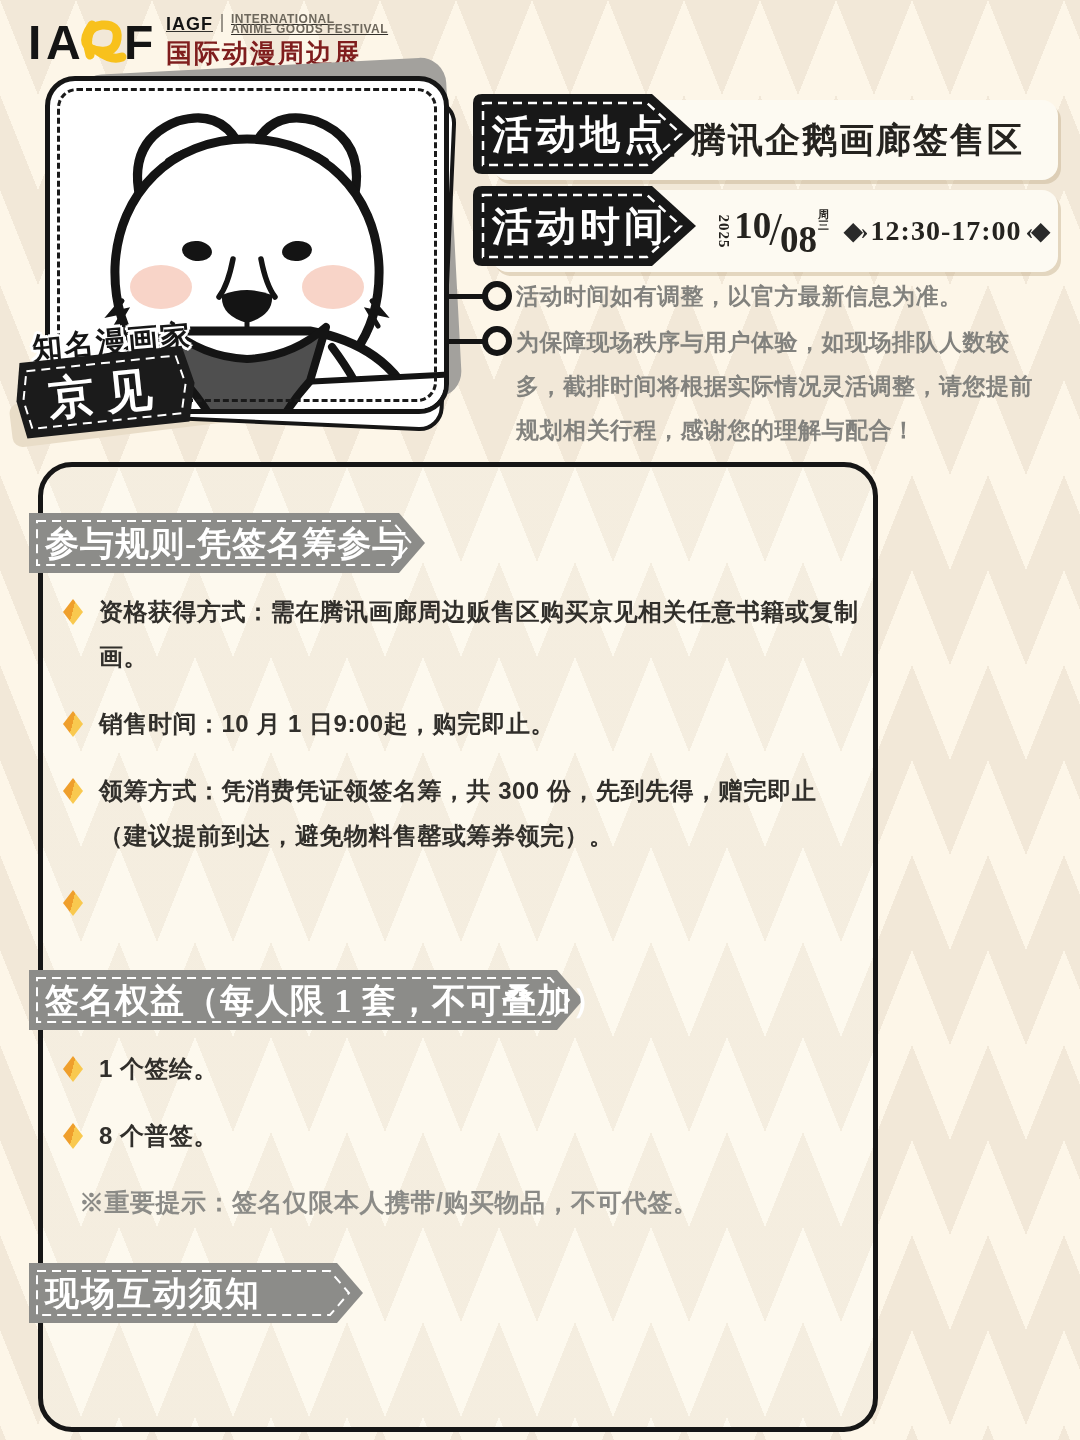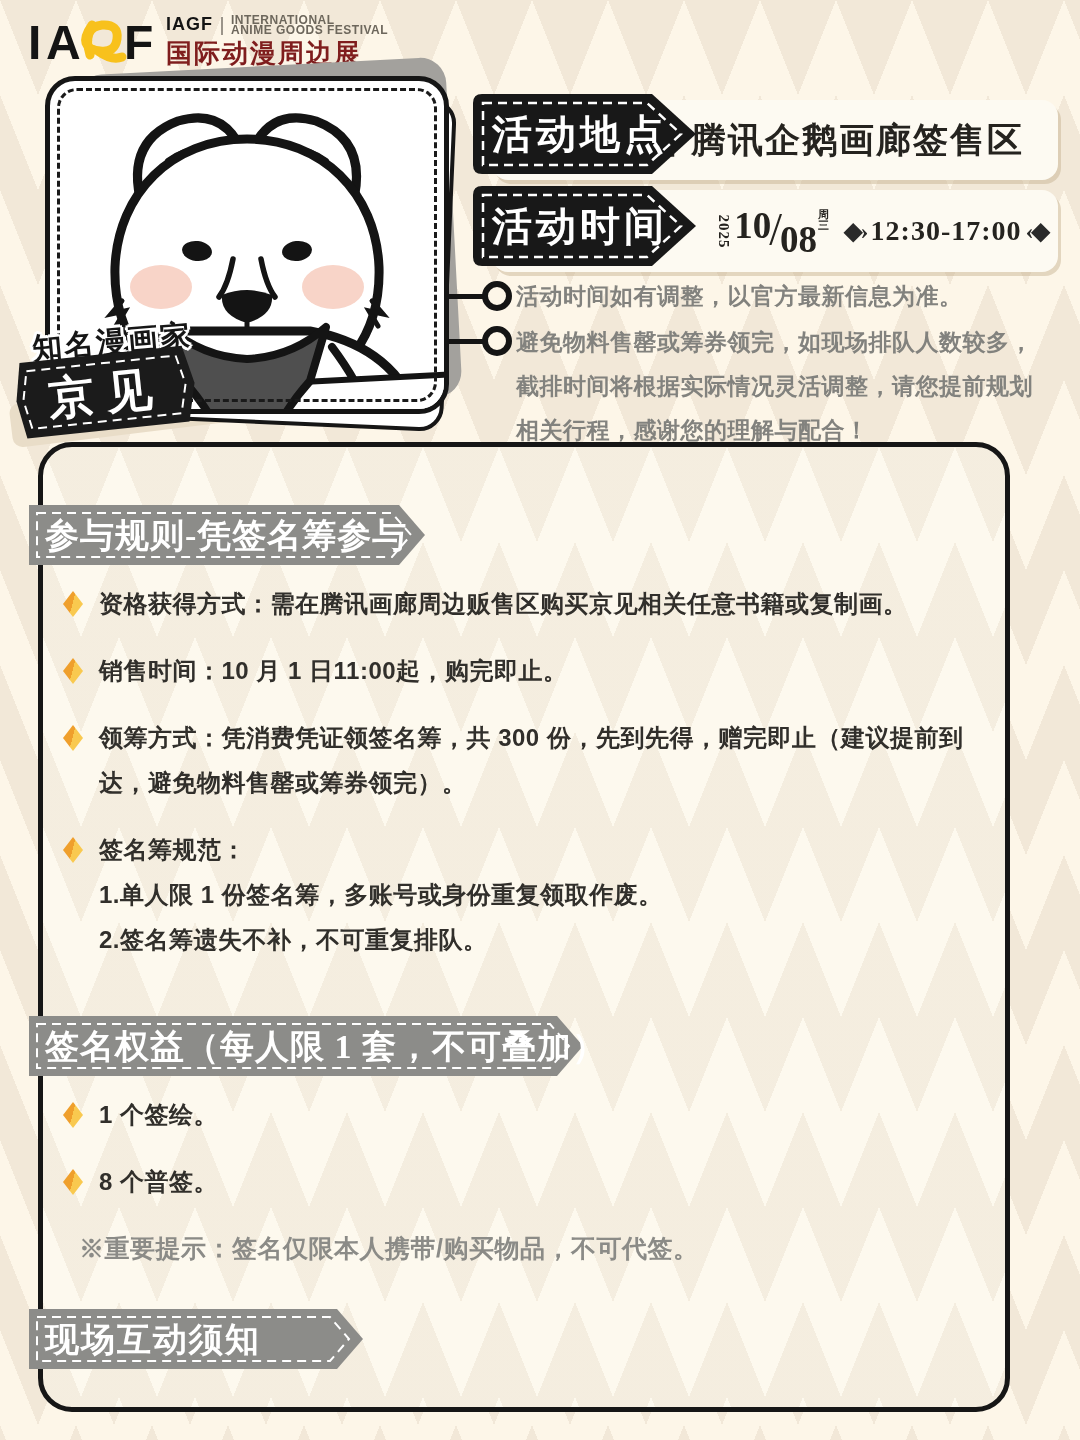--- a/index.html
+++ b/index.html
@@ -14,21 +14,21 @@
       linear-gradient(to top left,     #f2e8d8 25%, transparent 25%),
       linear-gradient(to top right,    #f2e8d8 25%, transparent 25%);
     background-position:-38px 0,-38px 0,0 0,0 0;
     background-size:76px 190px;
     color:#312f2b;
   }
 
   
   .logo-wrap { position:absolute; left:28px; top:14px; display:flex; align-items:center; gap:10px; }
   .logo-text { display:flex; flex-direction:column; }
-  .logo-row1 { display:flex; align-items:flex-end; gap:8px; }
+  .logo-row1 { display:flex; align-items:flex-start; gap:8px;text-decoration:underline; }
   .logo-iagf { font-weight:900; font-size:18px; letter-spacing:1px; color:#141414; }
   .logo-div { width:2px; height:18px; background:#9b958a; }
   .logo-en { font-size:12px; line-height:10px; color:#6d675c; font-weight:700; letter-spacing:.5px; }
   .logo-cn { font-size:26px; font-weight:900; color:#7f1d1d; letter-spacing:2px; margin-top:1px; }
 
   
   .soft-shadow { position:absolute; left:10px; top:386px; width:300px; height:44px;
     background:#e9ddc8; border-radius:10px; transform:rotate(-7deg); }
   .backing-gray { position:absolute; left:84px; top:66px; width:370px; height:340px;
     background:#a3a19d; border-radius:26px; transform:rotate(-3deg); }
@@ -69,31 +69,31 @@
 
   
   .conn-line { position:absolute; width:44px; height:5px; background:#141414; }
   .conn-ring { position:absolute; width:30px; height:30px; border:6px solid #141414; border-radius:50%; background:#fdf6e8; }
   .note { position:absolute; left:516px; width:540px; font-size:23px; font-weight:700;
     color:#82827e; line-height:44px; letter-spacing:.5px; }
   .note-1 { top:274px; }
   .note-2 { top:320px; }
 
   
-  .main-box { position:absolute; left:38px; top:442px; width:972px; height:970px;
+  .main-box { position:absolute; left:38px; top:462px; width:840px; height:970px;
     border:5px solid #161616; border-radius:34px;
     background-color:#fdf9ee;
     background-image:
       linear-gradient(to bottom right, rgba(236,226,208,.5) 25%, transparent 25%),
       linear-gradient(to bottom left,  rgba(236,226,208,.5) 25%, transparent 25%),
       linear-gradient(to top left,     rgba(236,226,208,.5) 25%, transparent 25%),
       linear-gradient(to top right,    rgba(236,226,208,.5) 25%, transparent 25%);
     background-position:-38px 0,-38px 0,0 0,0 0;
     background-size:76px 190px;
-    padding:16px 12px;
+    padding:4px 12px;
   }
   .sec-banner { position:relative; margin-left:-26px; display:block; }
   .sec-banner-1 { margin-top:40px; }
   .sec-banner-2 { margin-top:52px; }
   .sec-banner-3 { margin-top:42px; }
 
   .blist { list-style:none; margin-top:14px; }
   .blist li { display:flex; gap:16px; font-size:24px; font-weight:700; color:#312f2b;
     line-height:45px; max-width:952px; margin:0 0 22px 8px; letter-spacing:.5px; }
   .dia { flex:none; width:20px; height:26px; margin-top:10px;
@@ -213,50 +213,45 @@
   <path d="M13,11 H177 L211,42 L177,73 H13 V11 Z" fill="none" stroke="#fff" stroke-width="2.5" stroke-dasharray="9 6"></path>
   <text x="22" y="56" font-family="Liberation Serif, serif" font-weight="700" font-size="40" letter-spacing="4" fill="#ffffff">活动时间</text>
 </svg>
 
 <div class="conn-line" style="left:448px; top:294px;"></div>
 <div class="conn-ring" style="left:482px; top:281px;"></div>
 <div class="note note-1">活动时间如有调整，以官方最新信息为准。</div>
 
 <div class="conn-line" style="left:448px; top:339px;"></div>
 <div class="conn-ring" style="left:482px; top:326px;"></div>
-<div class="note note-2">避免物料售罄或筹券领完，如现场排队人数较多，截排时间将根据实际情况灵活调整，请您提前规划相关行程，感谢您的理解与配合！</div>
+<div class="note note-2">为保障现场秩序与用户体验，如现场排队人数较多，截排时间将根据实际情况灵活调整，请您提前规划相关行程，感谢您的理解与配合！</div>
 
 <div class="main-box">
 
   <svg class="sec-banner sec-banner-1" width="398" height="64" viewBox="0 0 398 64">
     <path d="M0,2 H370 L396,32 L370,62 H0 Z" fill="#8c8c89"></path>
     <path d="M8,10 H363 L382,32 L363,54 H8 V10 Z" fill="none" stroke="#fff" stroke-width="2" stroke-dasharray="9 6"></path>
     <text x="16" y="44" font-family="Liberation Serif, serif" font-weight="700" font-size="34" letter-spacing="1" fill="#ffffff">参与规则-凭签名筹参与</text>
   </svg>
 
   <ul class="blist">
     <li>
       <span class="dia"></span>
       <span>资格获得方式：需在腾讯画廊周边贩售区购买京见相关任意书籍或复制画。</span>
     </li>
     <li>
       <span class="dia"></span>
-      <span>销售时间：10 月 1 日11:00起，购完即止。</span>
+      <span>销售时间：10 月 1 日9:00起，购完即止。</span>
     </li>
     <li>
       <span class="dia"></span>
       <span>领筹方式：凭消费凭证领签名筹，共 300 份，先到先得，赠完即止（建议提前到达，避免物料售罄或筹券领完）。</span>
     </li>
     <li>
       <span class="dia"></span>
-      <span>
-        <span class="sub-line">签名筹规范：</span>
-        <span class="sub-line">1.单人限 1 份签名筹，多账号或身份重复领取作废。</span>
-        <span class="sub-line">2.签名筹遗失不补，不可重复排队。</span>
-      </span>
     </li>
   </ul>
 
   <svg class="sec-banner sec-banner-2" width="556" height="64" viewBox="0 0 556 64">
     <path d="M0,2 H528 L554,32 L528,62 H0 Z" fill="#8c8c89"></path>
     <path d="M8,10 H521 L540,32 L521,54 H8 V10 Z" fill="none" stroke="#fff" stroke-width="2" stroke-dasharray="9 6"></path>
     <text x="16" y="44" font-family="Liberation Serif, serif" font-weight="700" font-size="34" letter-spacing="1" fill="#ffffff">签名权益（每人限 1 套，不可叠加）</text>
   </svg>
 
   <ul class="blist">

